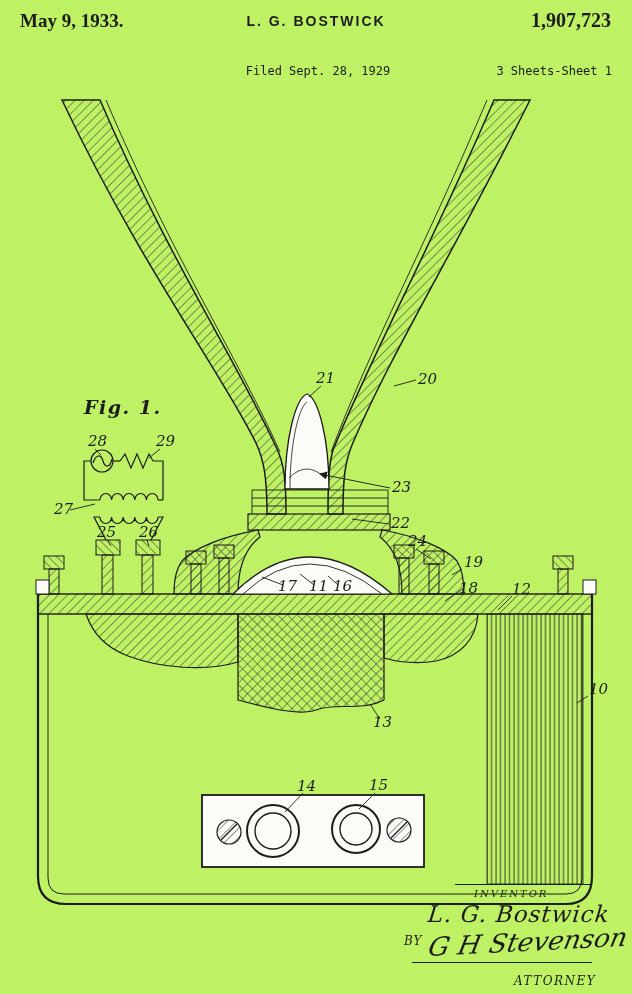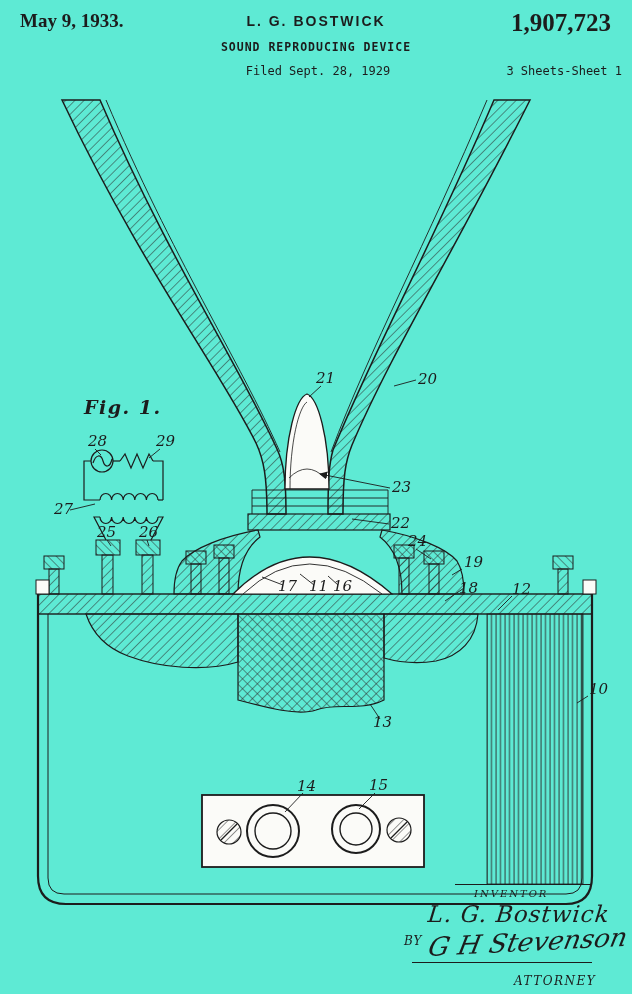--- a/index.html
+++ b/index.html
@@ -1,26 +1,26 @@
 <!DOCTYPE html>
 <html><head>
 <meta charset="utf-8">
 <style>
   html,body{margin:0;padding:0;background:#9a9a9a;}
-  .page{position:relative;width:632px;height:994px;background:#5eead4;color:#1c1c1c;
+  .page{position:relative;width:632px;height:994px;background:#bef264;color:#1c1c1c;
         font-family:"Liberation Serif",serif;overflow:hidden;}
   .abs{position:absolute;}
   .hdr-date{left:20px;top:10px;font-weight:bold;font-size:19px;}
   .hdr-name{left:0;right:0;top:13px;text-align:center;font-family:"Liberation Sans",sans-serif;
             font-weight:bold;font-size:14px;letter-spacing:2px;}
-  .hdr-num{right:21px;top:9px;font-weight:bold;font-size:25px;}
+  .hdr-num{right:21px;top:9px;font-weight:bold;font-size:20px;}
   .hdr-title{left:0;right:0;top:40px;text-align:center;font-family:"DejaVu Sans Mono",monospace;
              font-size:11.5px;font-weight:bold;letter-spacing:1px;}
   .hdr-filed{left:128px;width:380px;top:64px;text-align:center;font-family:"DejaVu Sans Mono",monospace;font-size:12px;}
-  .hdr-sheet{right:10px;top:64px;font-family:"DejaVu Sans Mono",monospace;font-size:12px;}
+  .hdr-sheet{right:20px;top:64px;font-family:"DejaVu Sans Mono",monospace;font-size:12px;}
   .drawing{left:0;top:0;}
   .ft-line1{left:455px;top:884px;width:137px;border-top:1.3px solid #1c1c1c;}
   .ft-inventor{left:474px;top:888px;font-family:"DejaVu Serif",serif;font-style:italic;font-size:10px;letter-spacing:2px;}
   .ft-name{left:428px;top:901px;font-family:"DejaVu Serif",serif;font-style:italic;font-size:23px;
            letter-spacing:1px;transform:skewX(-6deg);}
   .ft-by{left:404px;top:934px;font-family:"DejaVu Serif",serif;font-style:italic;font-size:12px;letter-spacing:1px;}
   .ft-sig{left:430px;top:927px;font-family:"DejaVu Serif",serif;font-style:italic;font-size:26px;
           transform:skewX(-14deg) rotate(-3deg);}
   .ft-line2{left:412px;top:962px;width:180px;border-top:1.2px solid #1c1c1c;}
   .ft-attorney{left:514px;top:966px;font-family:"DejaVu Serif",serif;font-style:italic;font-size:12px;letter-spacing:1.5px;margin-top:8px;}
@@ -29,21 +29,20 @@
             letter-spacing:1.5px;fill:#1c1c1c;}
 </style>
 </head>
 <body>
 
 <div class="page">
 
   <div class="abs hdr-date">May 9, 1933.</div>
   <div class="abs hdr-name">L. G. BOSTWICK</div>
   <div class="abs hdr-num">1,907,723</div>
-  <div class="abs hdr-title">SOUND REPRODUCING DEVICE</div>
   <div class="abs hdr-filed">Filed Sept. 28, 1929</div>
   <div class="abs hdr-sheet">3 Sheets-Sheet 1</div>
 
   <svg class="abs drawing" width="632" height="994" viewBox="0 0 632 994" xmlns="http://www.w3.org/2000/svg">
     <defs>
       <pattern id="h1" patternUnits="userSpaceOnUse" width="6.5" height="6.5" patternTransform="rotate(45)">
         <line x1="0" y1="0" x2="0" y2="6.5" stroke="#2b2b2b" stroke-width="1"></line>
       </pattern>
       <pattern id="h2" patternUnits="userSpaceOnUse" width="6" height="6" patternTransform="rotate(-45)">
         <line x1="0" y1="0" x2="0" y2="6" stroke="#2b2b2b" stroke-width="1"></line>

